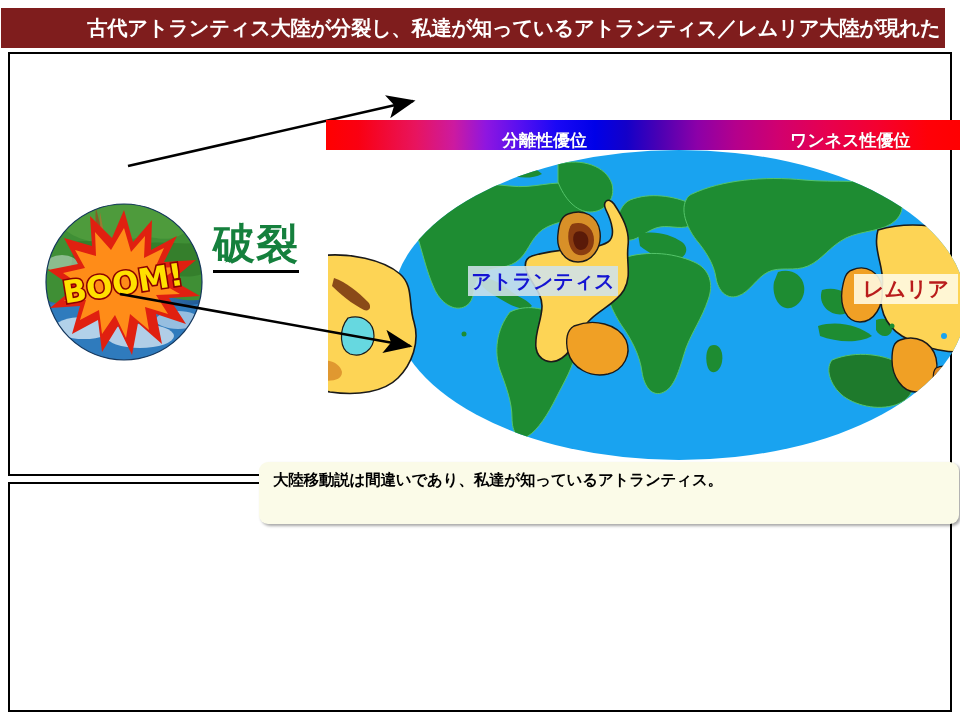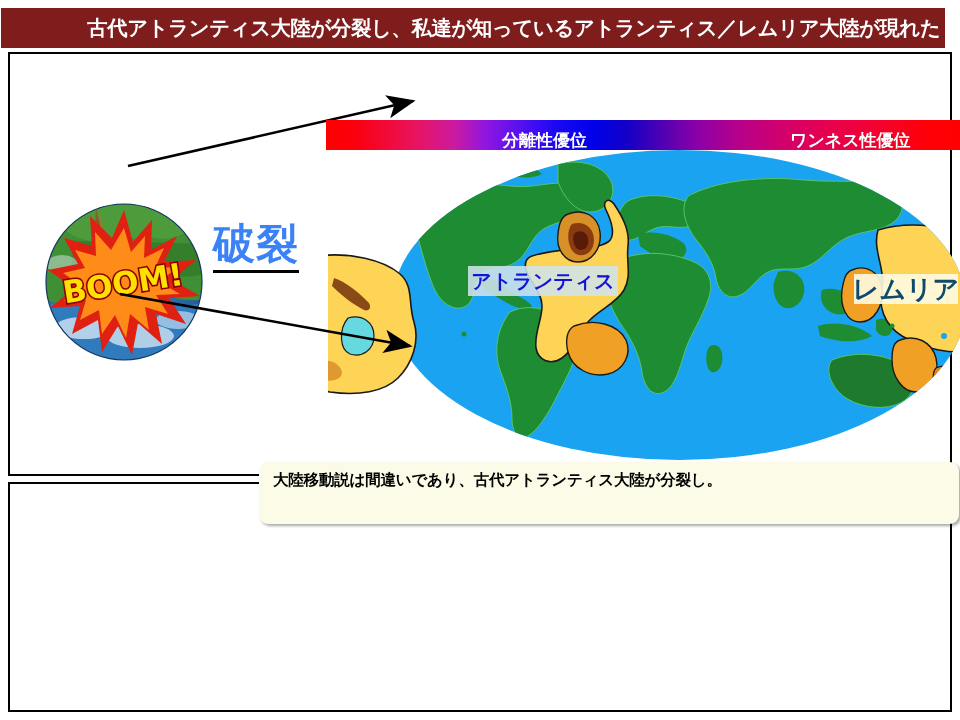--- a/index.html
+++ b/index.html
@@ -65,41 +65,41 @@
 
   
   .boom-wrap{
     position:absolute;left:34px;top:148px;width:160px;height:160px;z-index:4;
   }
 
   
   .burst-text{
     position:absolute;left:203px;top:166px;z-index:5;
     font-weight:bold;font-size:42px;line-height:1.16;
-    color:#3b82f6;letter-spacing:1px;
+    color:#15803d;letter-spacing:1px;
   }
   .burst-text span{display:block;border-bottom:3px solid #000;padding-bottom:1px;}
 
   
   .arrows{position:absolute;left:0;top:0;width:944px;height:424px;z-index:5;pointer-events:none;}
 
   
   .maplabel{
     position:absolute;z-index:7;font-weight:bold;white-space:nowrap;
     display:flex;align-items:center;justify-content:center;
   }
   .label-atlantis{
     left:458px;top:212px;width:150px;height:30px;
     background:rgba(208,226,234,0.88);
     color:#1414d2;font-size:20px;align-items:center;
   }
   .label-lemuria{
     left:844px;top:220px;width:104px;height:30px;
     background:rgba(255,250,225,0.90);
-    color:#0c4a6e;font-size:26px;
+    color:#b91c1c;font-size:21px;
   }
 
   
   .caption{
     position:absolute;left:249px;top:408px;width:700px;height:62px;
     background:#fbfbe8;border-radius:9px;
     box-shadow:2px 2px 3px rgba(0,0,0,.35);
     z-index:8;padding:7px 12px 0 14px;box-sizing:border-box;
   }
   .caption div{
@@ -261,21 +261,21 @@
     <div class="maplabel label-lemuria">
       <span>レムリア</span>
     </div>
 
     <div class="scalebar">
       <div class="scalebar-label sb-left">分離性優位</div>
       <div class="scalebar-label sb-right">ワンネス性優位</div>
     </div>
 
     <div class="caption">
-      <div>大陸移動説は間違いであり、古代アトランティス大陸が分裂し。</div>
+      <div>大陸移動説は間違いであり、私達が知っているアトランティス。</div>
     </div>
   </div>
 
   <div class="panel-bottom">
     
   </div>
 
 </div>
 
 </body></html>

